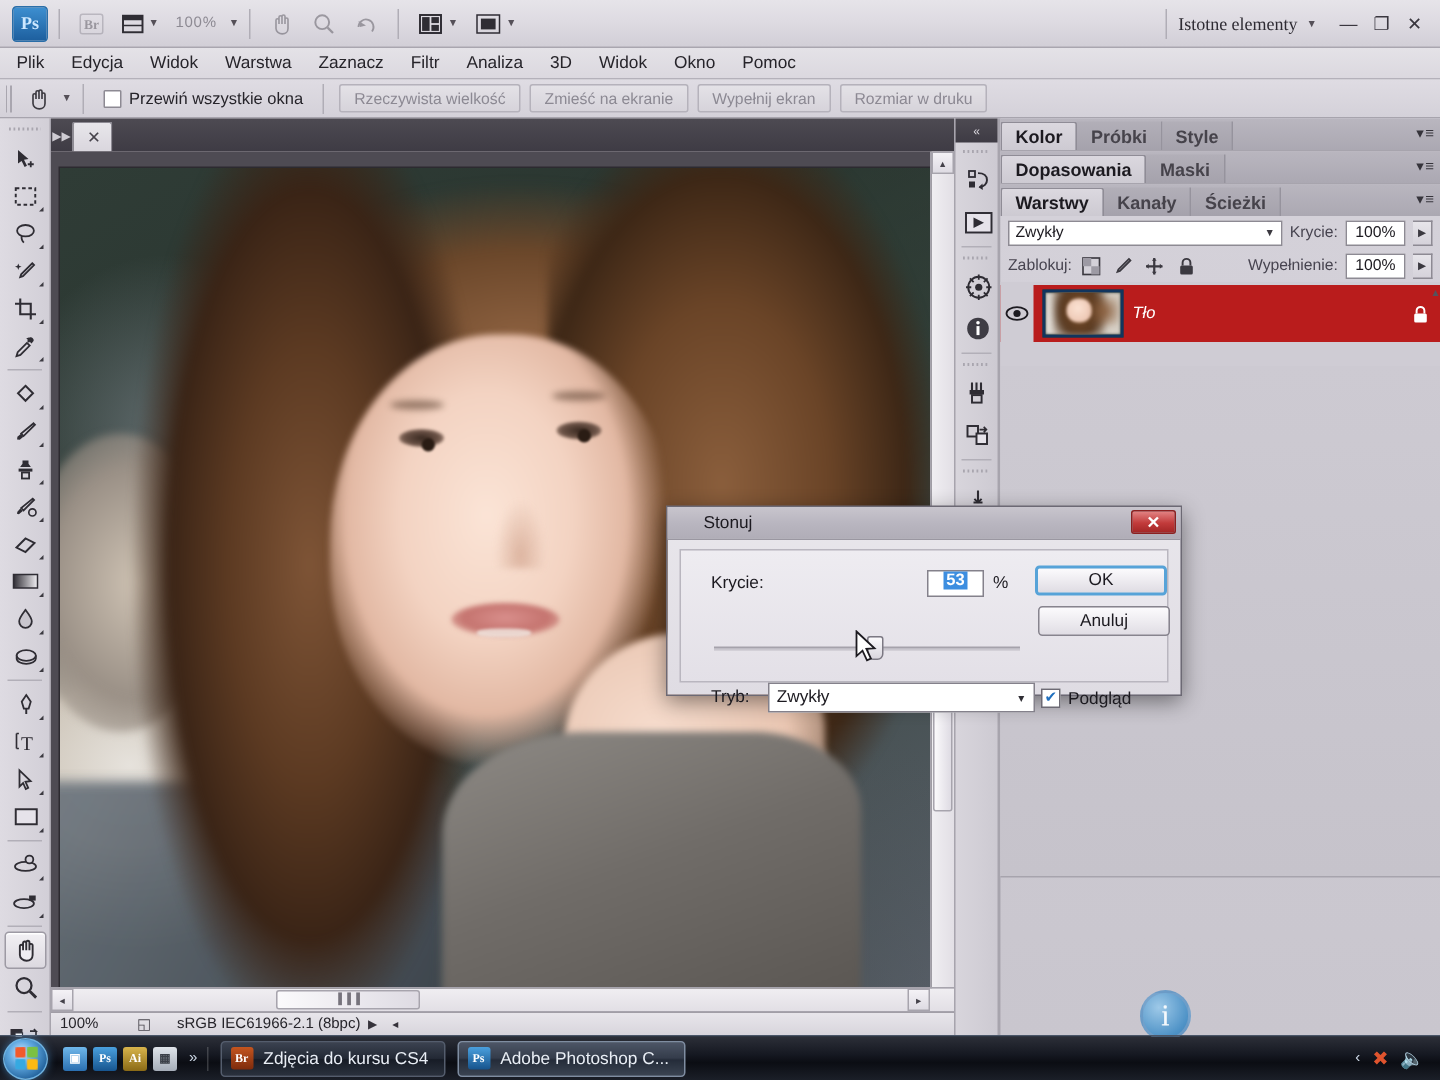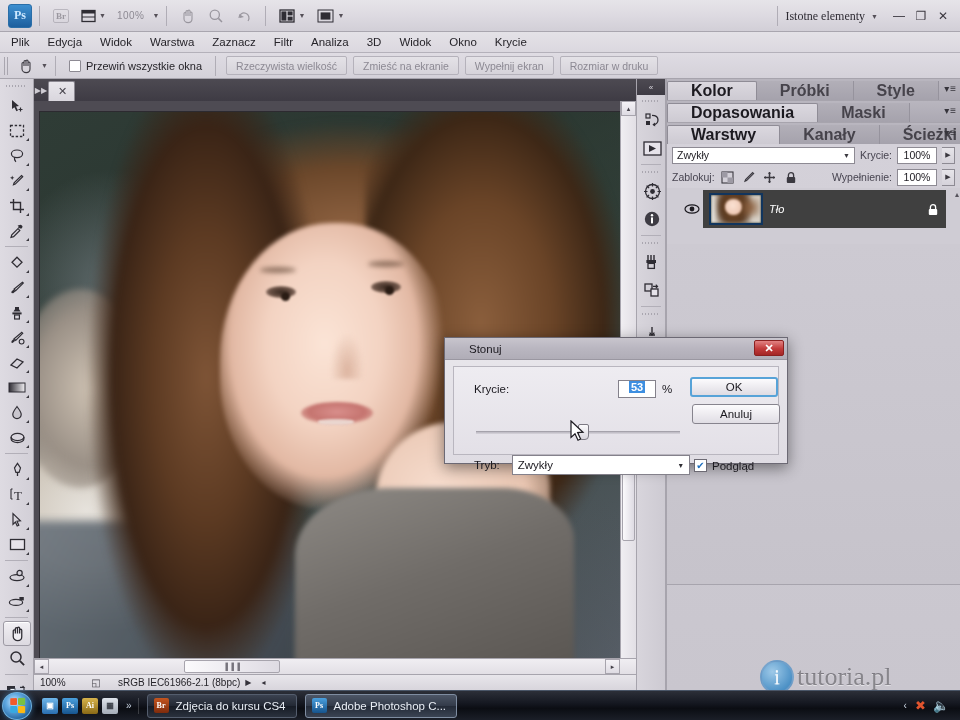--- a/index.html
+++ b/index.html
@@ -314,22 +314,22 @@
     position: absolute; left: 666px; top: 79px; width: 294px; height: 611px;
     background: linear-gradient(#d2cfd7, #c9c6ce);
     border-left: 1px solid #a7a4ad;
   }
   .panelgroup { border-bottom: 1px solid #a7a4ad; }
   .paneltabs {
     height: 21px; display: flex; align-items: flex-end; position: relative;
     background: linear-gradient(#b9b6bf, #aba8b2);
   }
   .ptab {
-    height: 19px; padding: 0 23px; display: flex; align-items: center;
-    font-size: 16px; color: #46434b; font-weight: bold;
+    height: 19px; padding: 0 9px; display: flex; align-items: center;
+    font-size: 12px; color: #46434b; font-weight: bold;
     background: linear-gradient(#b2afb8, #a5a2ac);
     border-right: 1px solid #96939d;
   }
   .ptab.active {
     color: #1c1a20;
     background: linear-gradient(#dbd8df, #cdcad2);
     border-top: 1px solid #8f8c96;
     border-left: 1px solid #8f8c96;
     border-right: 1px solid #8f8c96;
     border-radius: 2px 2px 0 0;
@@ -362,22 +362,22 @@
     background: linear-gradient(#e7e5ea, #d5d2da);
     display: flex; align-items: center; justify-content: center;
     font-size: 7px; color: #3b3940;
   }
   .lockicon { width: 16px; height: 16px; display: flex;
     align-items: center; justify-content: center; color: #3b3940; }
 
   .layerlist { background: #cfccd4; padding-top: 2px; position: relative;
     height: 56px; }
   .layeritem {
-    display: flex; align-items: center; height: 38px; margin: 0 14px;
-    background: #404040; gap: 6px;
+    display: flex; align-items: center; height: 38px; margin: 0 0;
+    background: #b91c1c; gap: 6px;
   }
   .eyecell { width: 22px; display: flex; justify-content: center;
     align-items: center; background: #cfccd4; height: 38px; color: #1c1a20; }
   .thumb {
     width: 54px; height: 32px; border: 2px solid #11355e; overflow: hidden;
     position: relative; background: #2b3a33;
   }
   .thumb .mini { position: absolute; inset: 0; transform: scale(1); }
   .layername {
     flex: 1; font-size: 11px; color: #fff; font-style: italic;
@@ -605,21 +605,21 @@
       <div class="menuitem">Plik</div>
       <div class="menuitem">Edycja</div>
       <div class="menuitem">Widok</div>
       <div class="menuitem">Warstwa</div>
       <div class="menuitem">Zaznacz</div>
       <div class="menuitem">Filtr</div>
       <div class="menuitem">Analiza</div>
       <div class="menuitem">3D</div>
       <div class="menuitem">Widok</div>
       <div class="menuitem">Okno</div>
-      <div class="menuitem">Krycie</div>
+      <div class="menuitem">Pomoc</div>
     </div>
 
     <div class="optionsbar">
       <div class="grip"></div>
       <div class="opt-tool">
         <svg width="16" height="16" viewBox="0 0 16 16">
           <path d="M4 9V5.5a1 1 0 012 0V8V3.5a1 1 0 012 0V8V3a1 1 0 012 0v5V5a1 1 0 012 0v6c0 2.2-1.6 3.6-3.8 3.6C6 14.6 4 13 4 11z" fill="none" stroke="#3c3a41" stroke-width="1.1"></path>
         </svg>
       </div>
       <span class="caret">▼</span>
@@ -1062,21 +1062,20 @@
         </label>
       </div>
     </div>
 
     <svg class="cursor-arrow" viewBox="0 0 16 24">
       <path d="M1 1l12 11.2-5.4.4 3 6.4-2.6 1.2-3-6.4-4 3.6z" fill="#fff" stroke="#1c1a20" stroke-width="1.2"></path>
     </svg>
 
     <div class="watermark">
       <div class="wm-globe">i</div>
-      <span>tutoria.pl</span>
     </div>
 
   </div>
 
   <div class="taskbar">
     <div class="startorb">
       <div class="orb-flag">
         <i style="background:#f25a2b"></i>
           <i style="background:#7bc143"></i>
         <i style="background:#36a9e1"></i>

